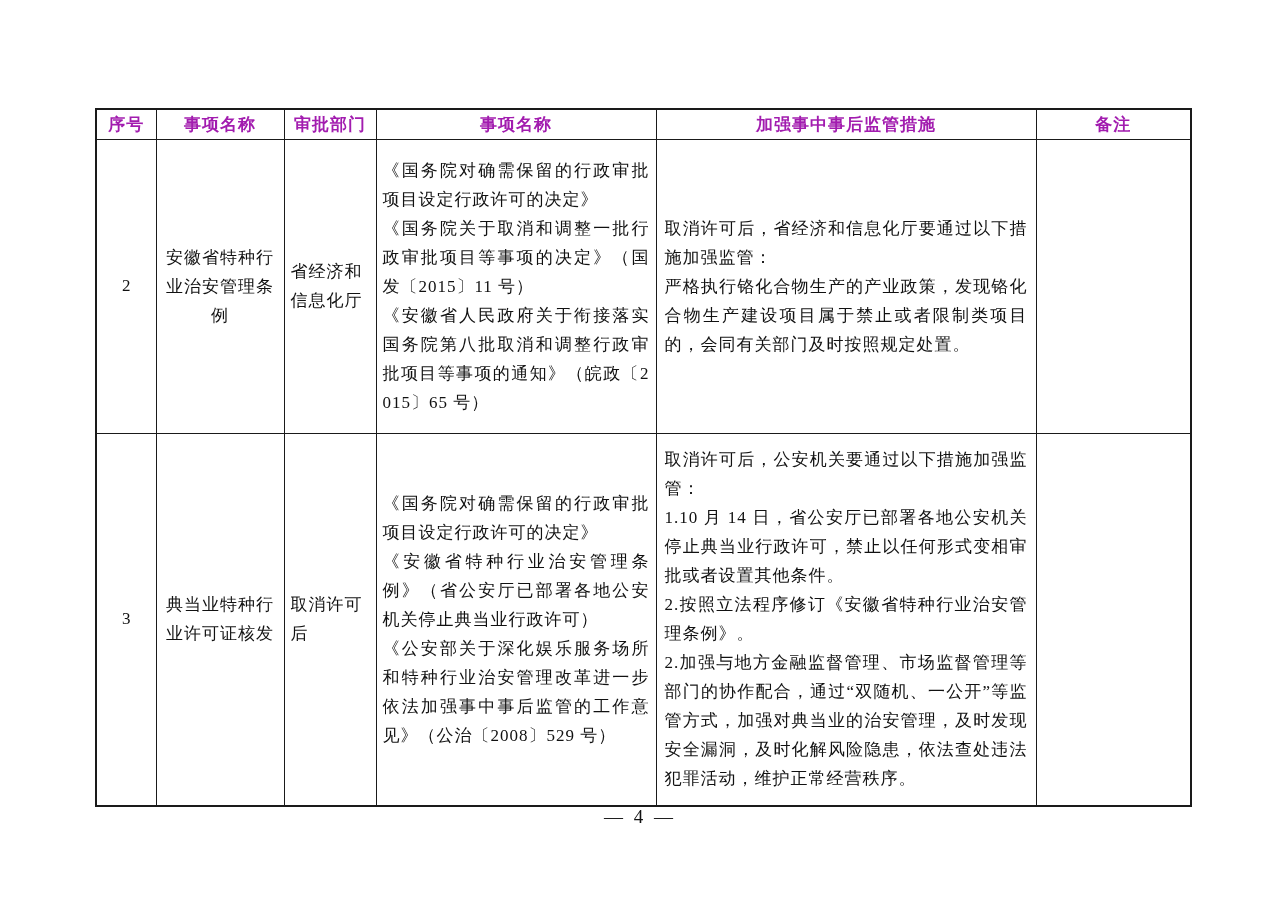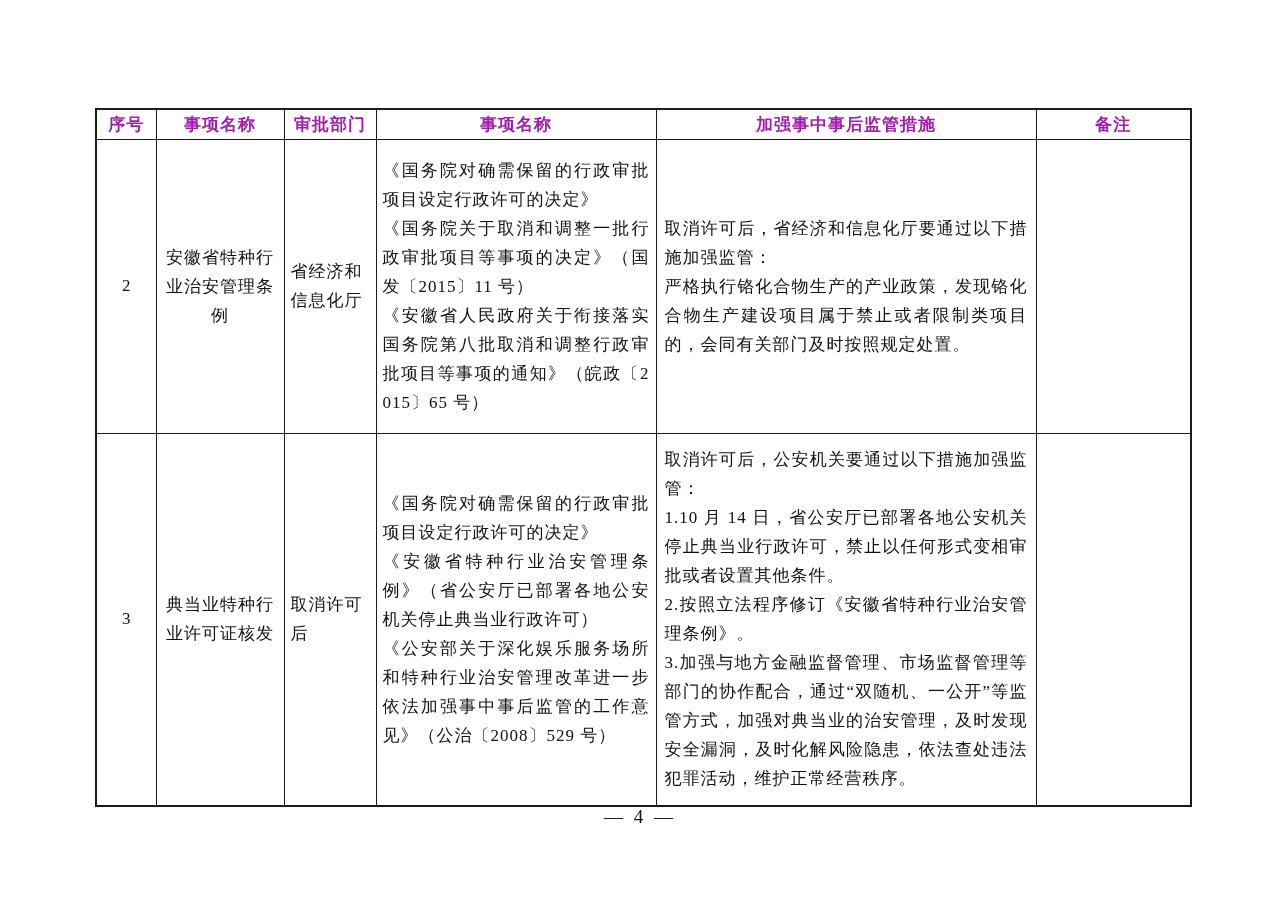--- a/index.html
+++ b/index.html
@@ -128,20 +128,20 @@
       <td class="c-dept">取消许可后</td>
       <td class="c-basis">
         <p>《国务院对确需保留的行政审批项目设定行政许可的决定》</p>
         <p>《安徽省特种行业治安管理条例》（省公安厅已部署各地公安机关停止典当业行政许可）</p>
         <p>《公安部关于深化娱乐服务场所和特种行业治安管理改革进一步依法加强事中事后监管的工作意见》（公治〔2008〕529 号）</p>
       </td>
       <td class="c-measures">
         <p>取消许可后，公安机关要通过以下措施加强监管：</p>
         <p>1.10 月 14 日，省公安厅已部署各地公安机关停止典当业行政许可，禁止以任何形式变相审批或者设置其他条件。</p>
         <p>2.按照立法程序修订《安徽省特种行业治安管理条例》。</p>
-        <p>3.加强与地方金融监督管理、市场监督管理等部门的协作配合，通过“双随机、一公开”等监管方式，加强对典当业的治安管理，及时发现安全漏洞，及时化解风险隐患，依法查处违法犯罪活动，维护正常经营秩序。</p>
+        <p>2.加强与地方金融监督管理、市场监督管理等部门的协作配合，通过“双随机、一公开”等监管方式，加强对典当业的治安管理，及时发现安全漏洞，及时化解风险隐患，依法查处违法犯罪活动，维护正常经营秩序。</p>
       </td>
       <td class="c-remark"></td>
     </tr>
   </tbody>
 </table>
 
 <div class="page-number">— 4 —</div>
 
 </body></html>

